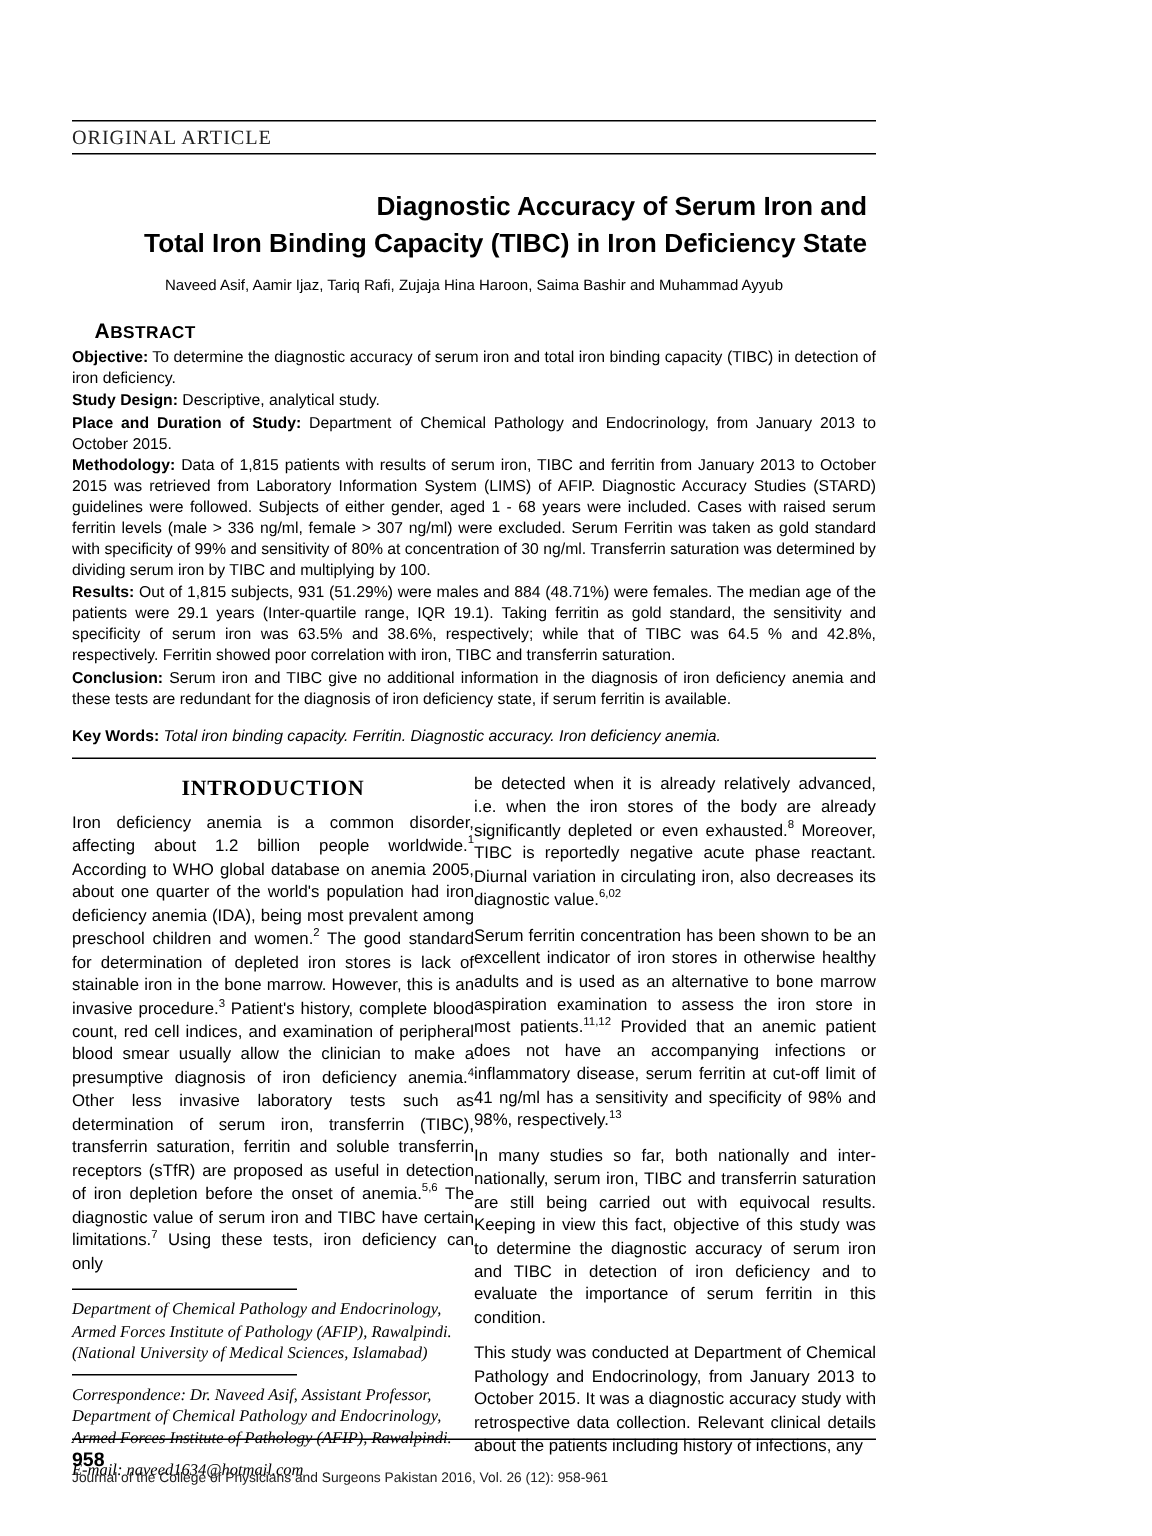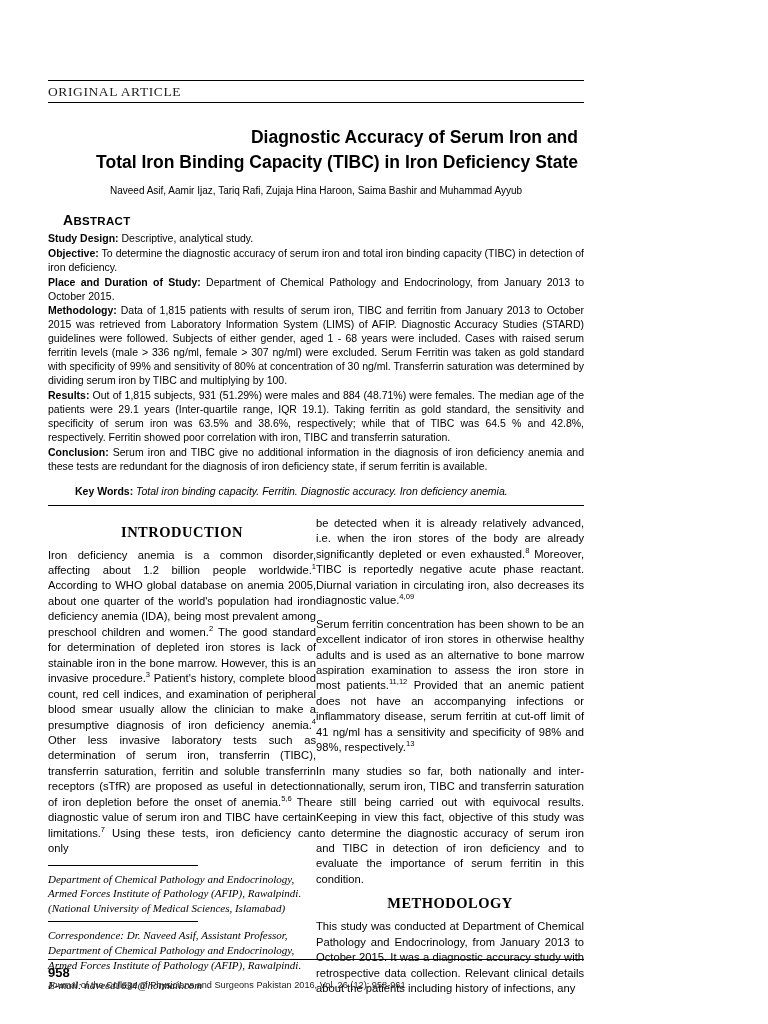--- a/index.html
+++ b/index.html
@@ -64,33 +64,31 @@
   .abs-p {
     font-size: 10.5px;
     line-height: 1.33;
     text-align: justify;
     margin: 0 0 1px 0;
   }
   .abs-p b { font-weight: bold; }
   .keywords {
     font-size: 10.5px;
     margin-top: 11px;
-    margin-left: 27px;
   }
   .keywords b { font-weight: bold; }
   .keywords .kw { font-style: italic; }
   .abs-rule {
     border-top: 1.2px solid #000;
     margin: 8px 0 0 0;
   }
   
   .cols {
     display: flex;
     margin-top: 10px;
-    align-items: center;
   }
   .col {
     width: 327px;
     position: relative;
   }
   .sec-head {
     text-align: center;
     font-family: "Liberation Serif", serif;
     font-size: 14.5px;
     font-weight: bold;
@@ -162,22 +160,22 @@
     <div>Diagnostic Accuracy of Serum Iron and</div>
     <div>Total Iron Binding Capacity (TIBC) in Iron Deficiency State</div>
   </div>
 
   <div class="authors">Naveed Asif, Aamir Ijaz, Tariq Rafi, Zujaja Hina Haroon, Saima Bashir and Muhammad Ayyub</div>
 
   <div class="abstract-head">
     <span>A</span><span class="sc">BSTRACT</span>
   </div>
 
+  <p class="abs-p"><b>Objective:</b><span> To determine the diagnostic accuracy of serum iron and total iron binding capacity (TIBC) in detection of iron deficiency.</span></p>
   <p class="abs-p"><b>Study Design:</b><span> Descriptive, analytical study.</span></p>
-  <p class="abs-p"><b>Objective:</b><span> To determine the diagnostic accuracy of serum iron and total iron binding capacity (TIBC) in detection of iron deficiency.</span></p>
   <p class="abs-p"><b>Place and Duration of Study:</b><span> Department of Chemical Pathology and Endocrinology, from January 2013 to October 2015.</span></p>
   <p class="abs-p"><b>Methodology:</b><span> Data of 1,815 patients with results of serum iron, TIBC and ferritin from January 2013 to October 2015 was retrieved from Laboratory Information System (LIMS) of AFIP. Diagnostic Accuracy Studies (STARD) guidelines were followed. Subjects of either gender, aged 1 - 68 years were included. Cases with raised serum ferritin levels (male &gt; 336 ng/ml, female &gt; 307 ng/ml) were excluded. Serum Ferritin was taken as gold standard with specificity of 99% and sensitivity of 80% at concentration of 30 ng/ml. Transferrin saturation was determined by dividing serum iron by TIBC and multiplying by 100.</span></p>
   <p class="abs-p"><b>Results:</b><span> Out of 1,815 subjects, 931 (51.29%) were males and 884 (48.71%) were females. The median age of the patients were 29.1 years (Inter-quartile range, IQR 19.1). Taking ferritin as gold standard, the sensitivity and specificity of serum iron was 63.5% and 38.6%, respectively; while that of TIBC was 64.5 % and 42.8%, respectively. Ferritin showed poor correlation with iron, TIBC and transferrin saturation.</span></p>
   <p class="abs-p"><b>Conclusion:</b><span> Serum iron and TIBC give no additional information in the diagnosis of iron deficiency anemia and these tests are redundant for the diagnosis of iron deficiency state, if serum ferritin is available.</span></p>
 
   <div class="keywords">
     <b>Key Words:</b>
     <span class="kw">Total iron binding capacity.   Ferritin.   Diagnostic accuracy.   Iron deficiency anemia.</span>
   </div>
 
@@ -191,27 +189,26 @@
       <p class="body-p"><span>Iron deficiency anemia is a common disorder, affecting about 1.2 billion people worldwide.</span><sup>1</sup><span> According to WHO global database on anemia 2005, about one quarter of the world's population had iron deficiency anemia (IDA), being most prevalent among preschool children and women.</span><sup>2</sup><span> The good standard for determination of depleted iron stores is lack of stainable iron in the bone marrow. However, this is an invasive procedure.</span><sup>3</sup><span> Patient's history, complete blood count, red cell indices, and examination of peripheral blood smear usually allow the clinician to make a presumptive diagnosis of iron deficiency anemia.</span><sup>4</sup><span> Other less invasive laboratory tests such as determination of serum iron, transferrin (TIBC), transferrin saturation, ferritin and soluble transferrin receptors (sTfR) are proposed as useful in detection of iron depletion before the onset of anemia.</span><sup>5,6</sup><span> The diagnostic value of serum iron and TIBC have certain limitations.</span><sup>7</sup><span> Using these tests, iron deficiency can only</span></p>
 
       <div class="fn-rule"></div>
       <p class="fn">Department of Chemical Pathology and Endocrinology, Armed Forces Institute of Pathology (AFIP), Rawalpindi. (National University of Medical Sciences, Islamabad)</p>
       <div class="fn-sep"></div>
       <p class="fn">Correspondence: Dr. Naveed Asif, Assistant Professor, Department of Chemical Pathology and Endocrinology, Armed Forces Institute of Pathology (AFIP), Rawalpindi.</p>
       <p class="fn">E-mail: naveed1634@hotmail.com</p>
     </div>
 
     <div class="col">
-      <p class="body-p"><span>be detected when it is already relatively advanced, i.e. when the iron stores of the body are already significantly depleted or even exhausted.</span><sup>8</sup><span> Moreover, TIBC is reportedly negative acute phase reactant. Diurnal variation in circulating iron, also decreases its diagnostic value.</span><sup>4,09</sup></p>
+      <p class="body-p"><span>be detected when it is already relatively advanced, i.e. when the iron stores of the body are already significantly depleted or even exhausted.</span><sup>8</sup><span> Moreover, TIBC is reportedly negative acute phase reactant. Diurnal variation in circulating iron, also decreases its diagnostic value.</span><sup>6,02</sup></p>
 
       <p class="body-p"><span>Serum ferritin concentration has been shown to be an excellent indicator of iron stores in otherwise healthy adults and is used as an alternative to bone marrow aspiration examination to assess the iron store in most patients.</span><sup>11,12</sup><span> Provided that an anemic patient does not have an accompanying infections or inflammatory disease, serum ferritin at cut-off limit of 41 ng/ml has a sensitivity and specificity of 98% and 98%, respectively.</span><sup>13</sup></p>
 
       <p class="body-p">In many studies so far, both nationally and inter-nationally, serum iron, TIBC and transferrin saturation are still being carried out with equivocal results. Keeping in view this fact, objective of this study was to determine the diagnostic accuracy of serum iron and TIBC in detection of iron deficiency and to evaluate the importance of serum ferritin in this condition.</p>
 
-      <div class="sec-head">METHODOLOGY</div>
 
       <p class="body-p">This study was conducted at Department of Chemical Pathology and Endocrinology, from January 2013 to October 2015. It was a diagnostic accuracy study with retrospective data collection. Relevant clinical details about the patients including history of infections, any</p>
     </div>
   </div>
 
   <div class="footer">
     <div class="footer-rule"></div>
     <div class="footer-row">
       <div class="page-num">958</div>
       <div class="journal-line">Journal of the College of Physicians and Surgeons Pakistan 2016, Vol. 26 (12): 958-961</div>

